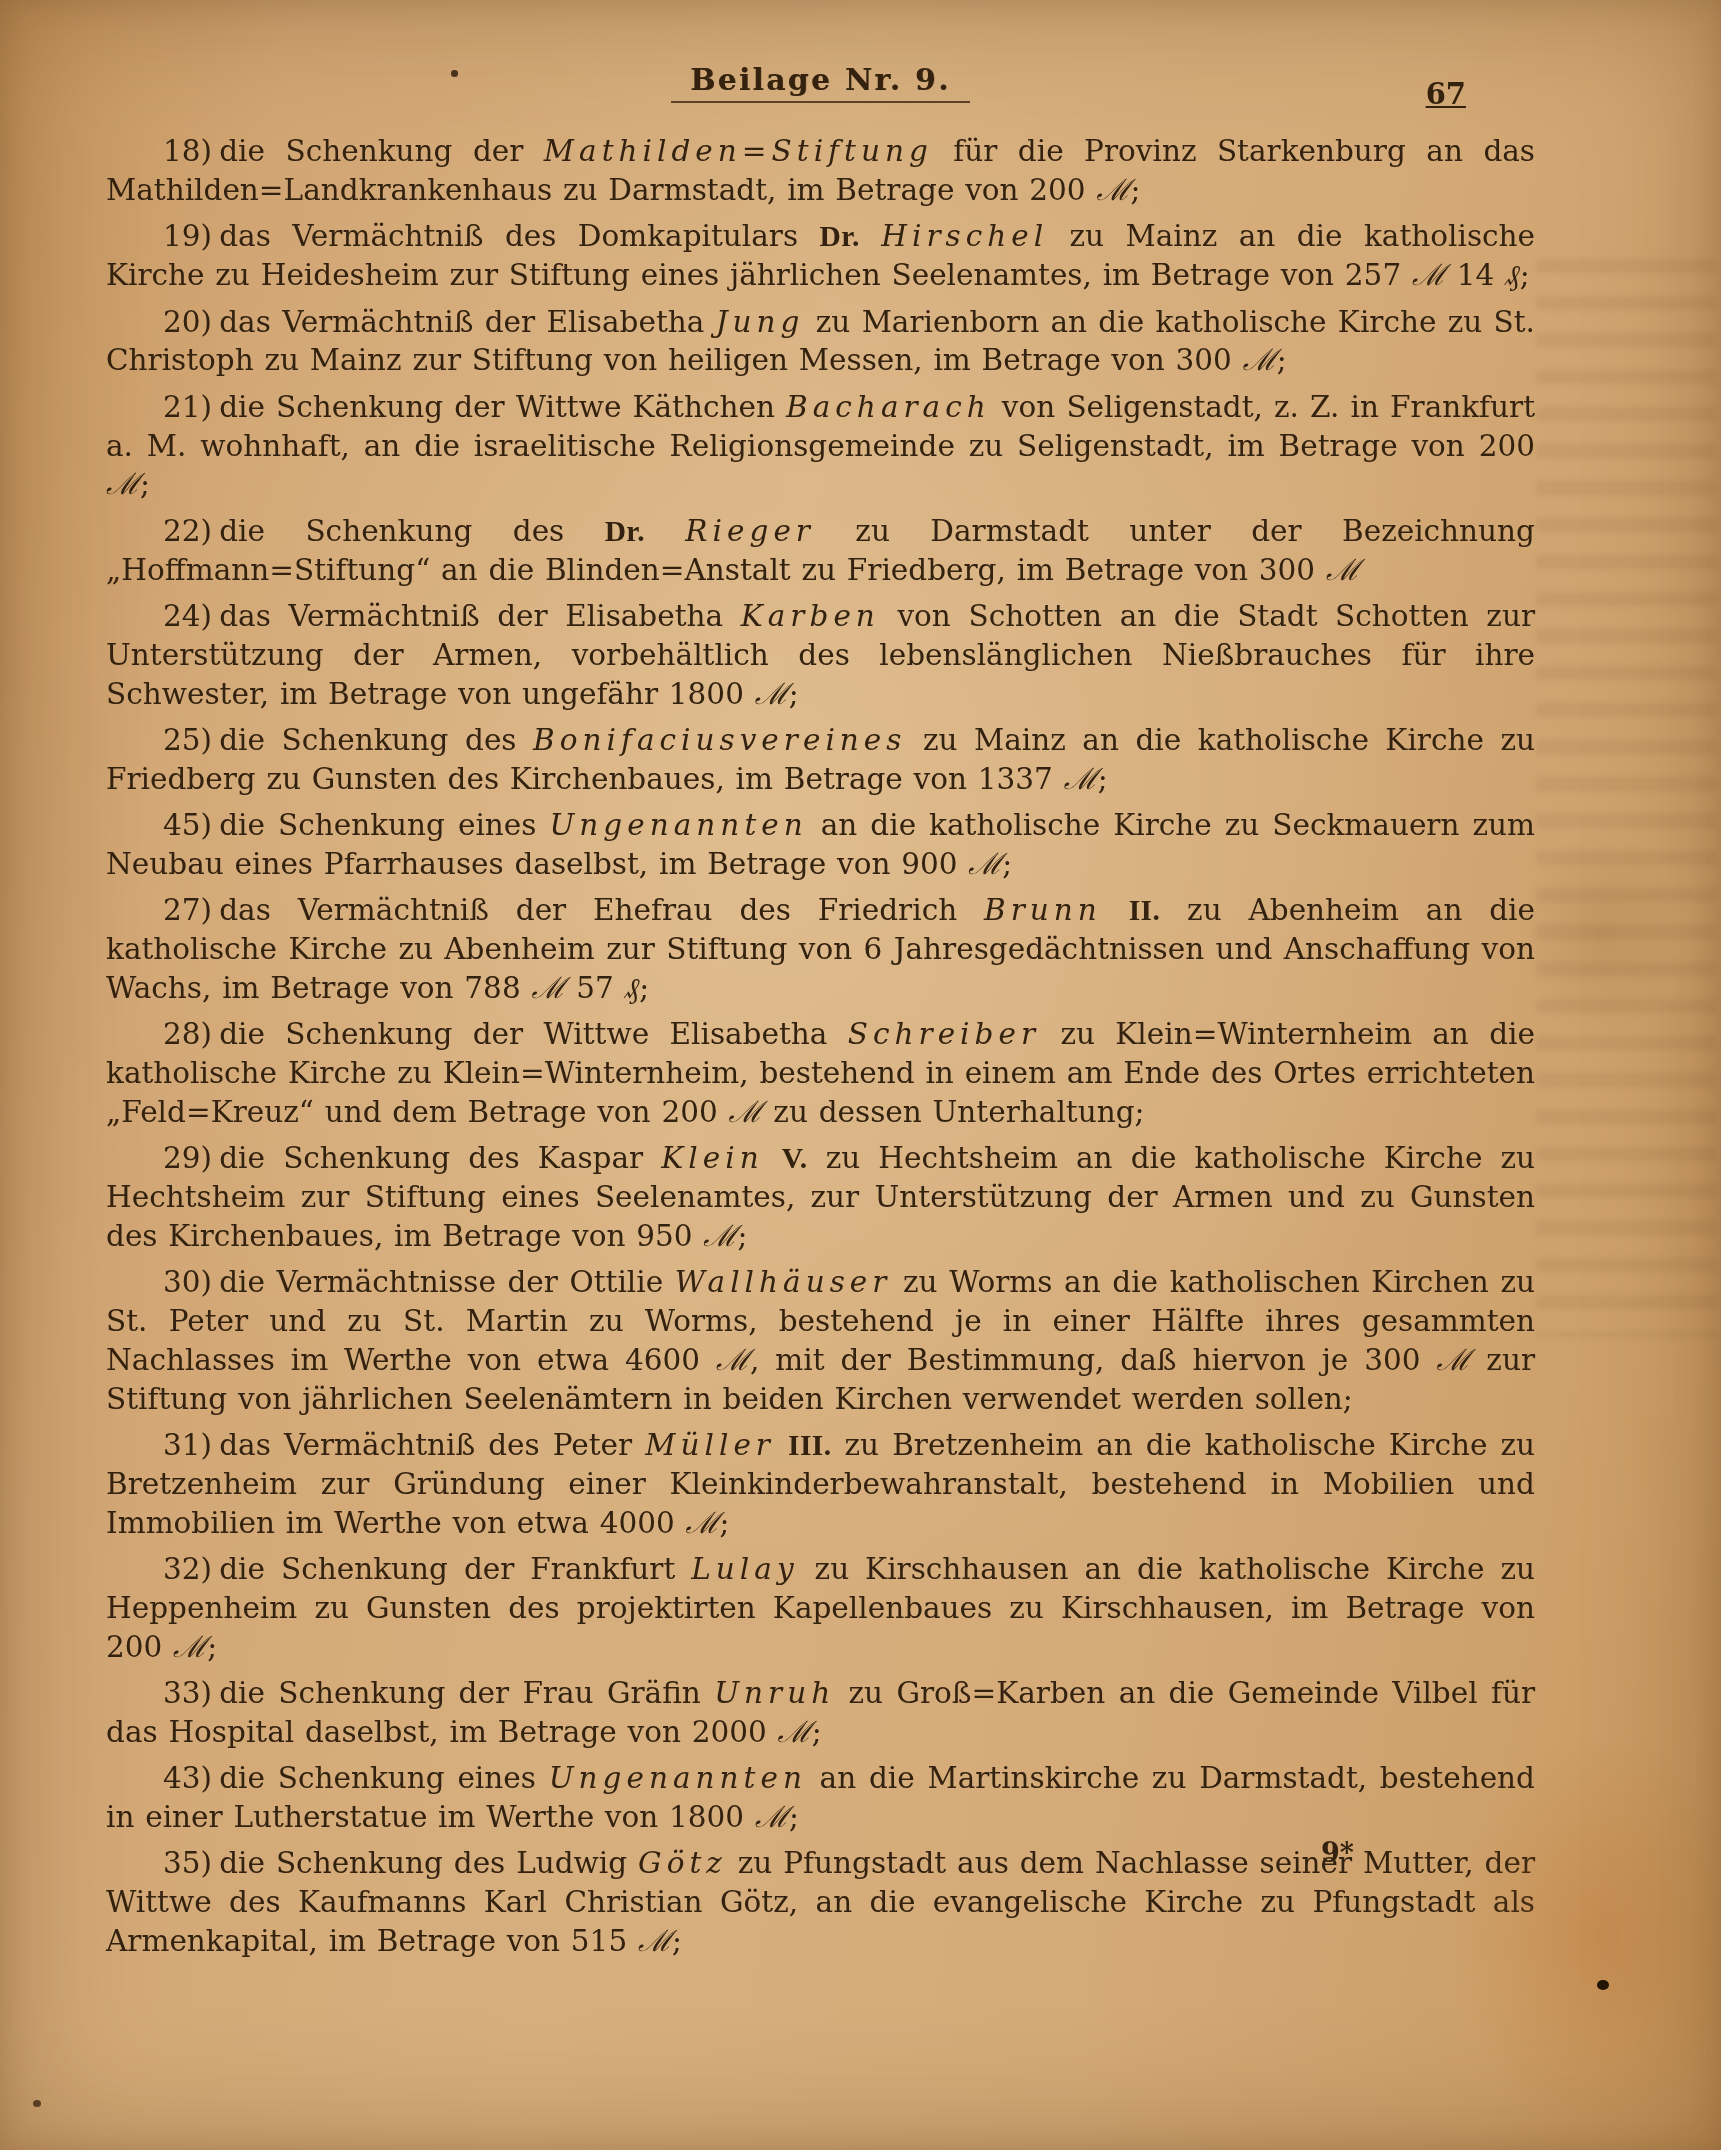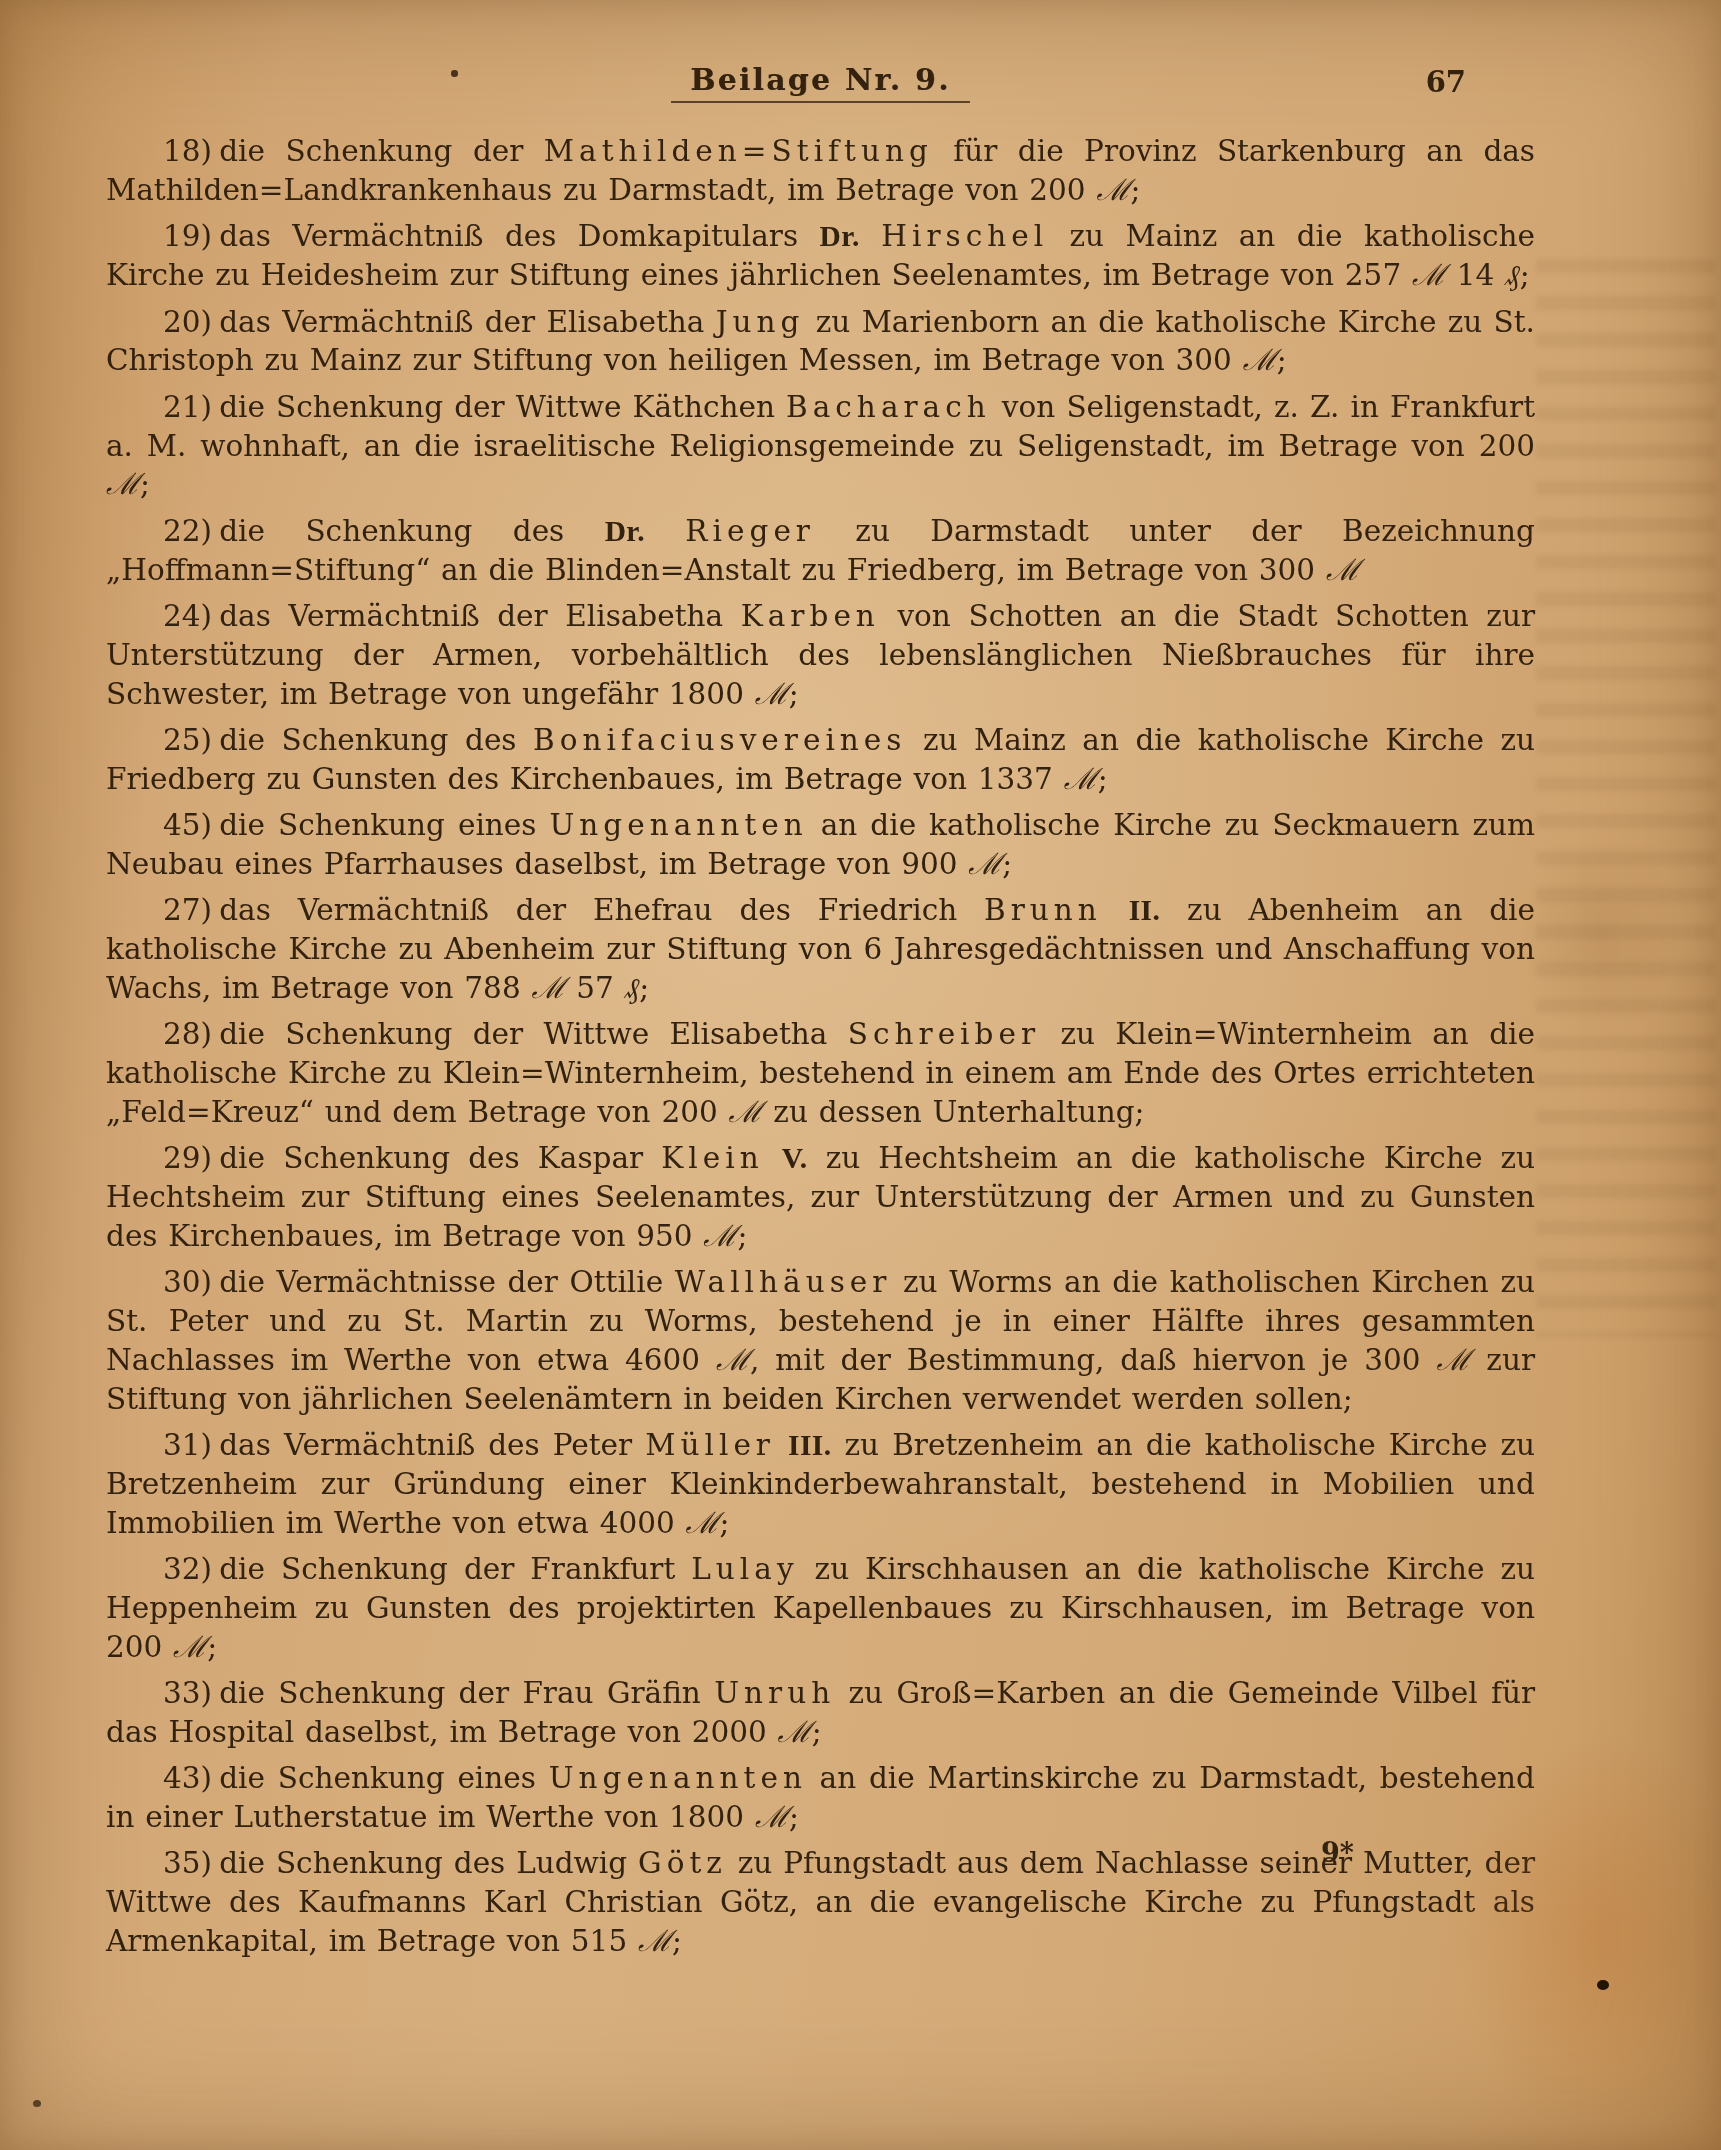--- a/index.html
+++ b/index.html
@@ -44,35 +44,36 @@
     font-size: 30px;
     font-weight: bold;
     letter-spacing: 2.2px;
     padding: 0 18.7px 4.3px 18.7px;
     border-bottom: 2.9px solid rgba(70,48,24,0.85);
     text-shadow: 0.4px 0.4px 0 rgba(51,34,15,0.4);
   }
   .page-number {
     position: absolute;
     right: 69px;
-    top: 3px;
+    top: 15px;
     font-size: 29px;
     font-weight: bold;
+    text-decoration: underline;
   }
   .items p.item {
     font-size: 29.5px;
     line-height: 1.32;
     margin: 0 0 7.2px 0;
     text-align: justify;
     text-indent: 57px;
     word-spacing: 1.4px;
   }
   .items p.item.gap-before { margin-top: 6px; }
   .num { padding-right: 7.2px; }
-  .sperr { letter-spacing: 0.17em; }
+  .sperr { letter-spacing: 0.17em; font-style: italic; }
   .antiqua { font-family: "Liberation Serif", serif; font-weight: bold; letter-spacing: 0.4px; }
   .mark { font-style: italic; }
   .footer-mark {
     position: absolute;
     left: 1321px;
     top: 1837px;
     font-size: 27px;
     font-weight: bold;
   }
   

